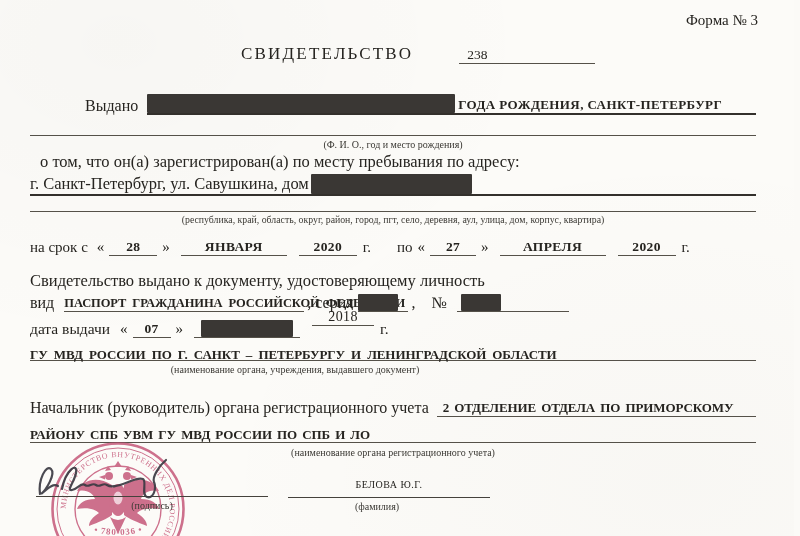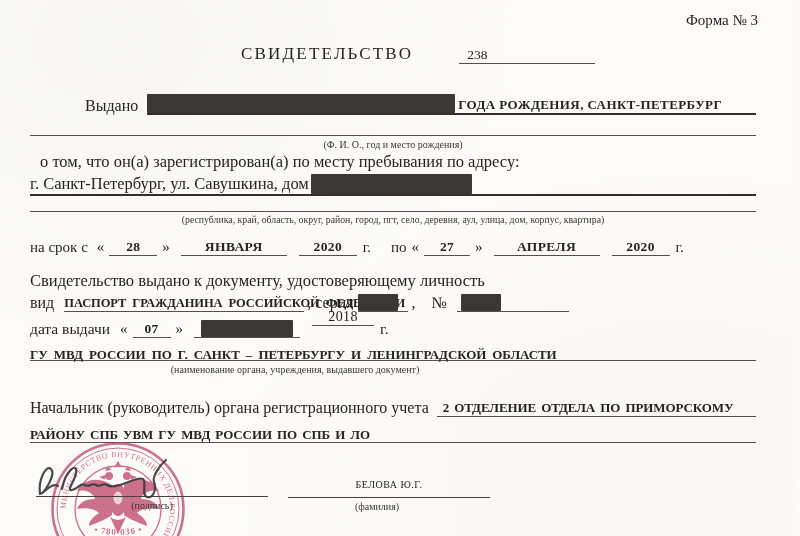--- a/index.html
+++ b/index.html
@@ -61,21 +61,21 @@
   <div class="abs caption" style="left:30px; right:38px; top:214px; font-size:9.8px;">(республика, край, область, округ, район, город, пгт, село, деревня, аул, улица, дом, корпус, квартира)</div>
 
   <div class="row" style="left:30px; top:238px; height:18px; font-size:15px;">
     <span>на срок с</span>
     <span class="q" style="margin-left:9px;">«</span>
     <span class="f fill" style="width:48px;">28</span>
     <span class="q">»</span>
     <span class="f fill" style="width:106px; margin:0 6px;">ЯНВАРЯ</span>
     <span class="f fill" style="width:58px; margin:0 6px;">2020</span>
     <span>г.</span>
-    <span style="margin-left:20px;">по</span>
+    <span style="margin-left:26px;">по</span>
     <span class="q">«</span>
     <span class="f fill" style="width:46px;">27</span>
     <span class="q">»</span>
     <span class="f fill" style="width:106px; margin:0 6px;">АПРЕЛЯ</span>
     <span class="f fill" style="width:58px; margin:0 6px;">2020</span>
     <span>г.</span>
   </div>
 
   <div class="abs" style="left:30px; top:271px; font-size:16.5px;">Свидетельство выдано к документу, удостоверяющему личность</div>
 
@@ -104,20 +104,21 @@
   </div>
   <div class="abs caption" style="left:30px; width:530px; top:364px;">(наименование органа, учреждения, выдавшего документ)</div>
 
   <div class="row" style="left:30px; right:38px; top:397px; height:20px;">
     <span class="lbl">Начальник (руководитель) органа регистрационного учета</span>
     <span class="f cond" style="flex:1; margin-left:8px; text-align:left; padding-left:6px; word-spacing:2px;">2 ОТДЕЛЕНИЕ ОТДЕЛА  ПО ПРИМОРСКОМУ</span>
   </div>
   <div class="abs hr" style="left:30px; right:38px; top:425px; height:18px;">
     <span class="cond" style="word-spacing:2px;">РАЙОНУ СПБ УВМ  ГУ  МВД РОССИИ  ПО СПБ  И  ЛО</span>
   </div>
+  <div class="abs caption" style="left:30px; right:38px; top:447px;">(наименование органа регистрационного учета)</div>
 
   <svg class="abs" style="left:50px; top:441px; opacity:0.78;" width="136" height="136" viewBox="0 0 136 136">
     <defs>
       <path id="ringpath" d="M68,68 m-52,0 a52,52 0 1,1 104,0 a52,52 0 1,1 -104,0"></path>
       <path id="codepath" d="M36,89 Q68,99 100,89"></path>
     </defs>
     <g fill="none" stroke="#c04a6e">
       <circle cx="68" cy="68" r="65.5" stroke-width="2.6"></circle>
       <circle cx="68" cy="68" r="61" stroke-width="1"></circle>
       <circle cx="68" cy="68" r="43" stroke-width="1.4"></circle>

